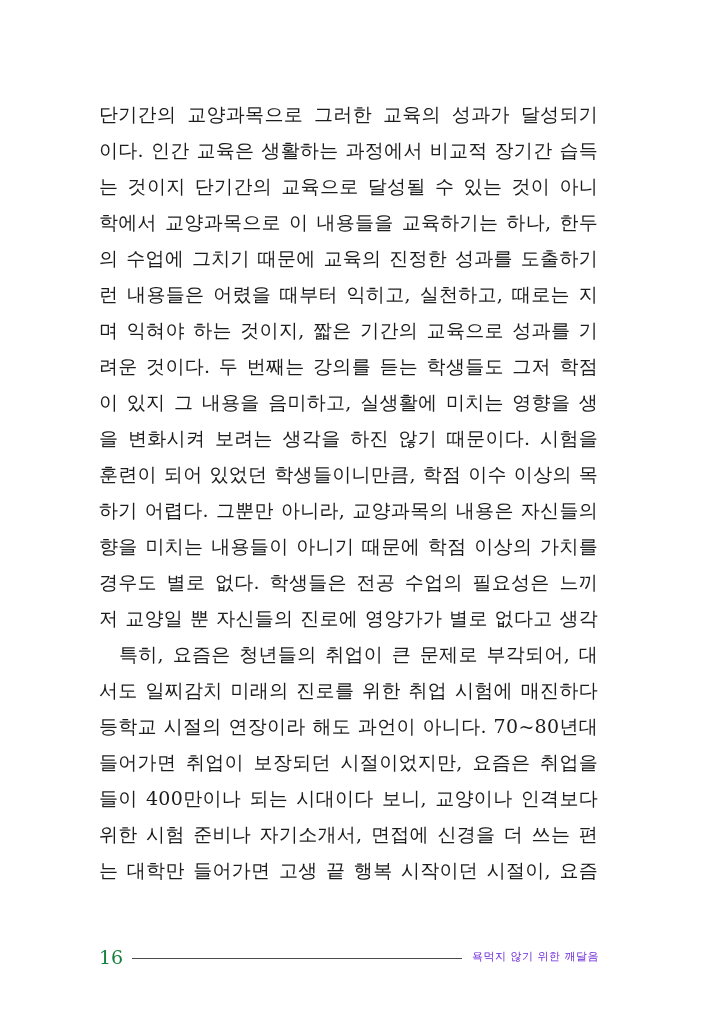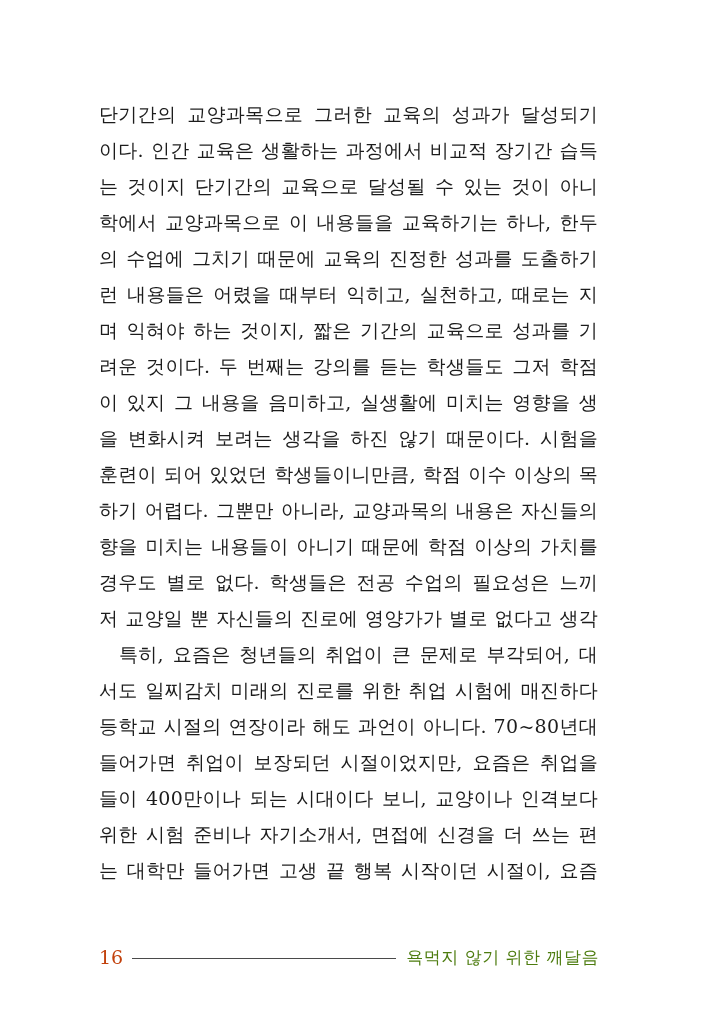--- a/index.html
+++ b/index.html
@@ -45,34 +45,34 @@
     top: 944px;
     width: 500px;
     display: flex;
     align-items: center;
     color: #2a2a2a;
   }
   .page-number {
     font-size: 19px;
     line-height: 26px;
     margin-right: 9px;
-    color: #c2410c;
+    color: #15803d;
   }
   .footer-rule {
     flex: 1 1 auto;
     height: 0;
     border-top: 1px solid #4a4a4a;
     margin-top: 2px;
   }
   .running-title {
     margin-left: 10px;
-    font-size: 17px;
+    font-size: 11px;
     line-height: 24px;
     letter-spacing: 0.5px;
-    color: #4d7c0f;
+    color: #6d28d9;
     white-space: nowrap;
   }
 </style>
 </head>
 <body>
 
 <div class="page" style="background: rgb(255, 255, 255);">
 
   <div class="body-text" id="body-text" style="color: rgb(28, 28, 28);">
       <div class="line">단기간의 교양과목으로 그러한 교육의 성과가 달성되기 어렵기 때문</div>

